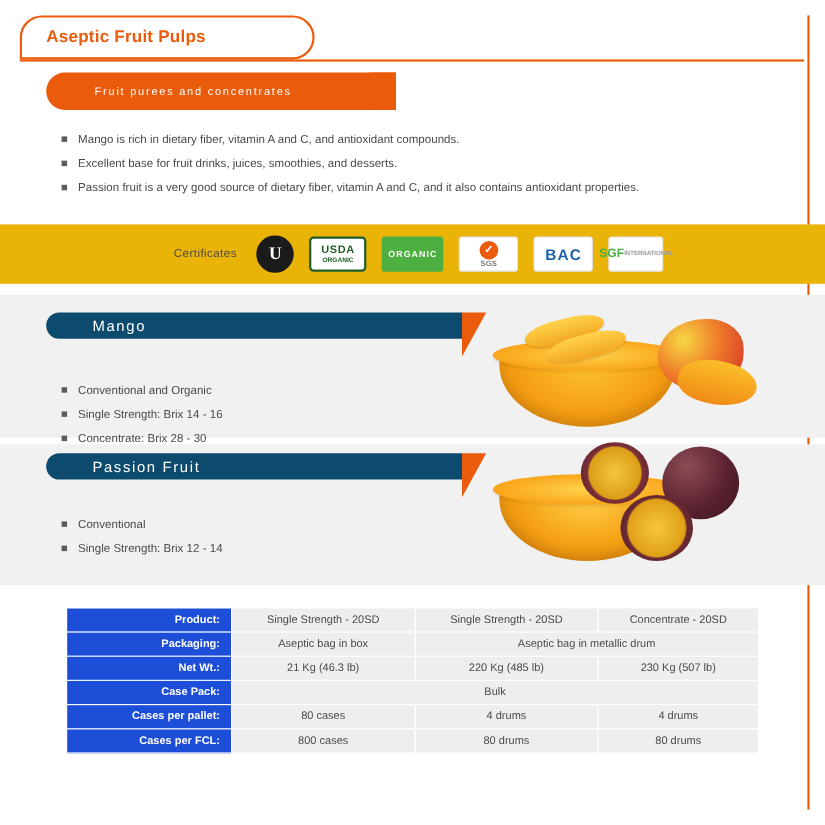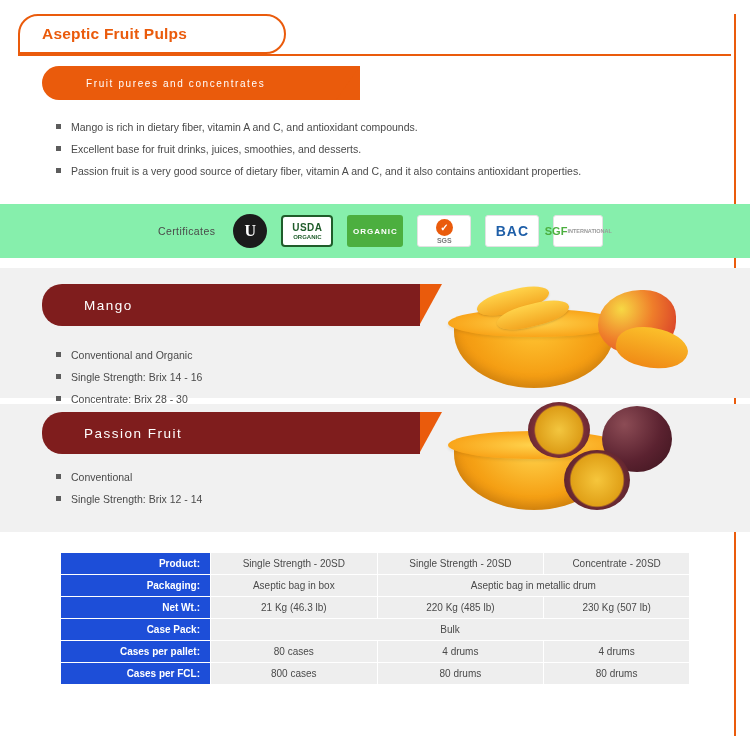--- a/index.html
+++ b/index.html
@@ -85,21 +85,21 @@
     flex: 0 0 5px;
   }
   .bullets .txt { max-width: 560px; }
   .top-bullets { left: 56px; top: 118px; }
 
   
   .cert-band {
     position: absolute;
     left: 0; top: 204px;
     width: 750px; height: 54px;
-    background: #86efac;
+    background: #eab308;
     display: flex;
     align-items: center;
   }
   .cert-label {
     margin-left: 158px;
     font-size: 10.5px;
     color: #4a4a4a;
     letter-spacing: 0.4px;
   }
   .cert-logos {
@@ -162,22 +162,22 @@
     position: absolute;
     left: 0; width: 750px;
     background: #f1f1f1;
   }
   .band-mango { top: 268px; height: 130px; }
   .band-passion { top: 404px; height: 128px; }
 
   .prod-ribbon {
     position: absolute;
     left: 42px;
-    width: 378px; height: 42px;
-    background: #7f1d1d;
+    width: 378px; height: 24px;
+    background: #0c4a6e;
     border-radius: 20px 0 0 20px;
     display: flex; align-items: center;
   }
   .prod-ribbon .lbl {
     padding-left: 42px;
     color: #ffffff;
     font-size: 13.5px;
     letter-spacing: 1.5px;
   }
   .prod-ribbon::after {

